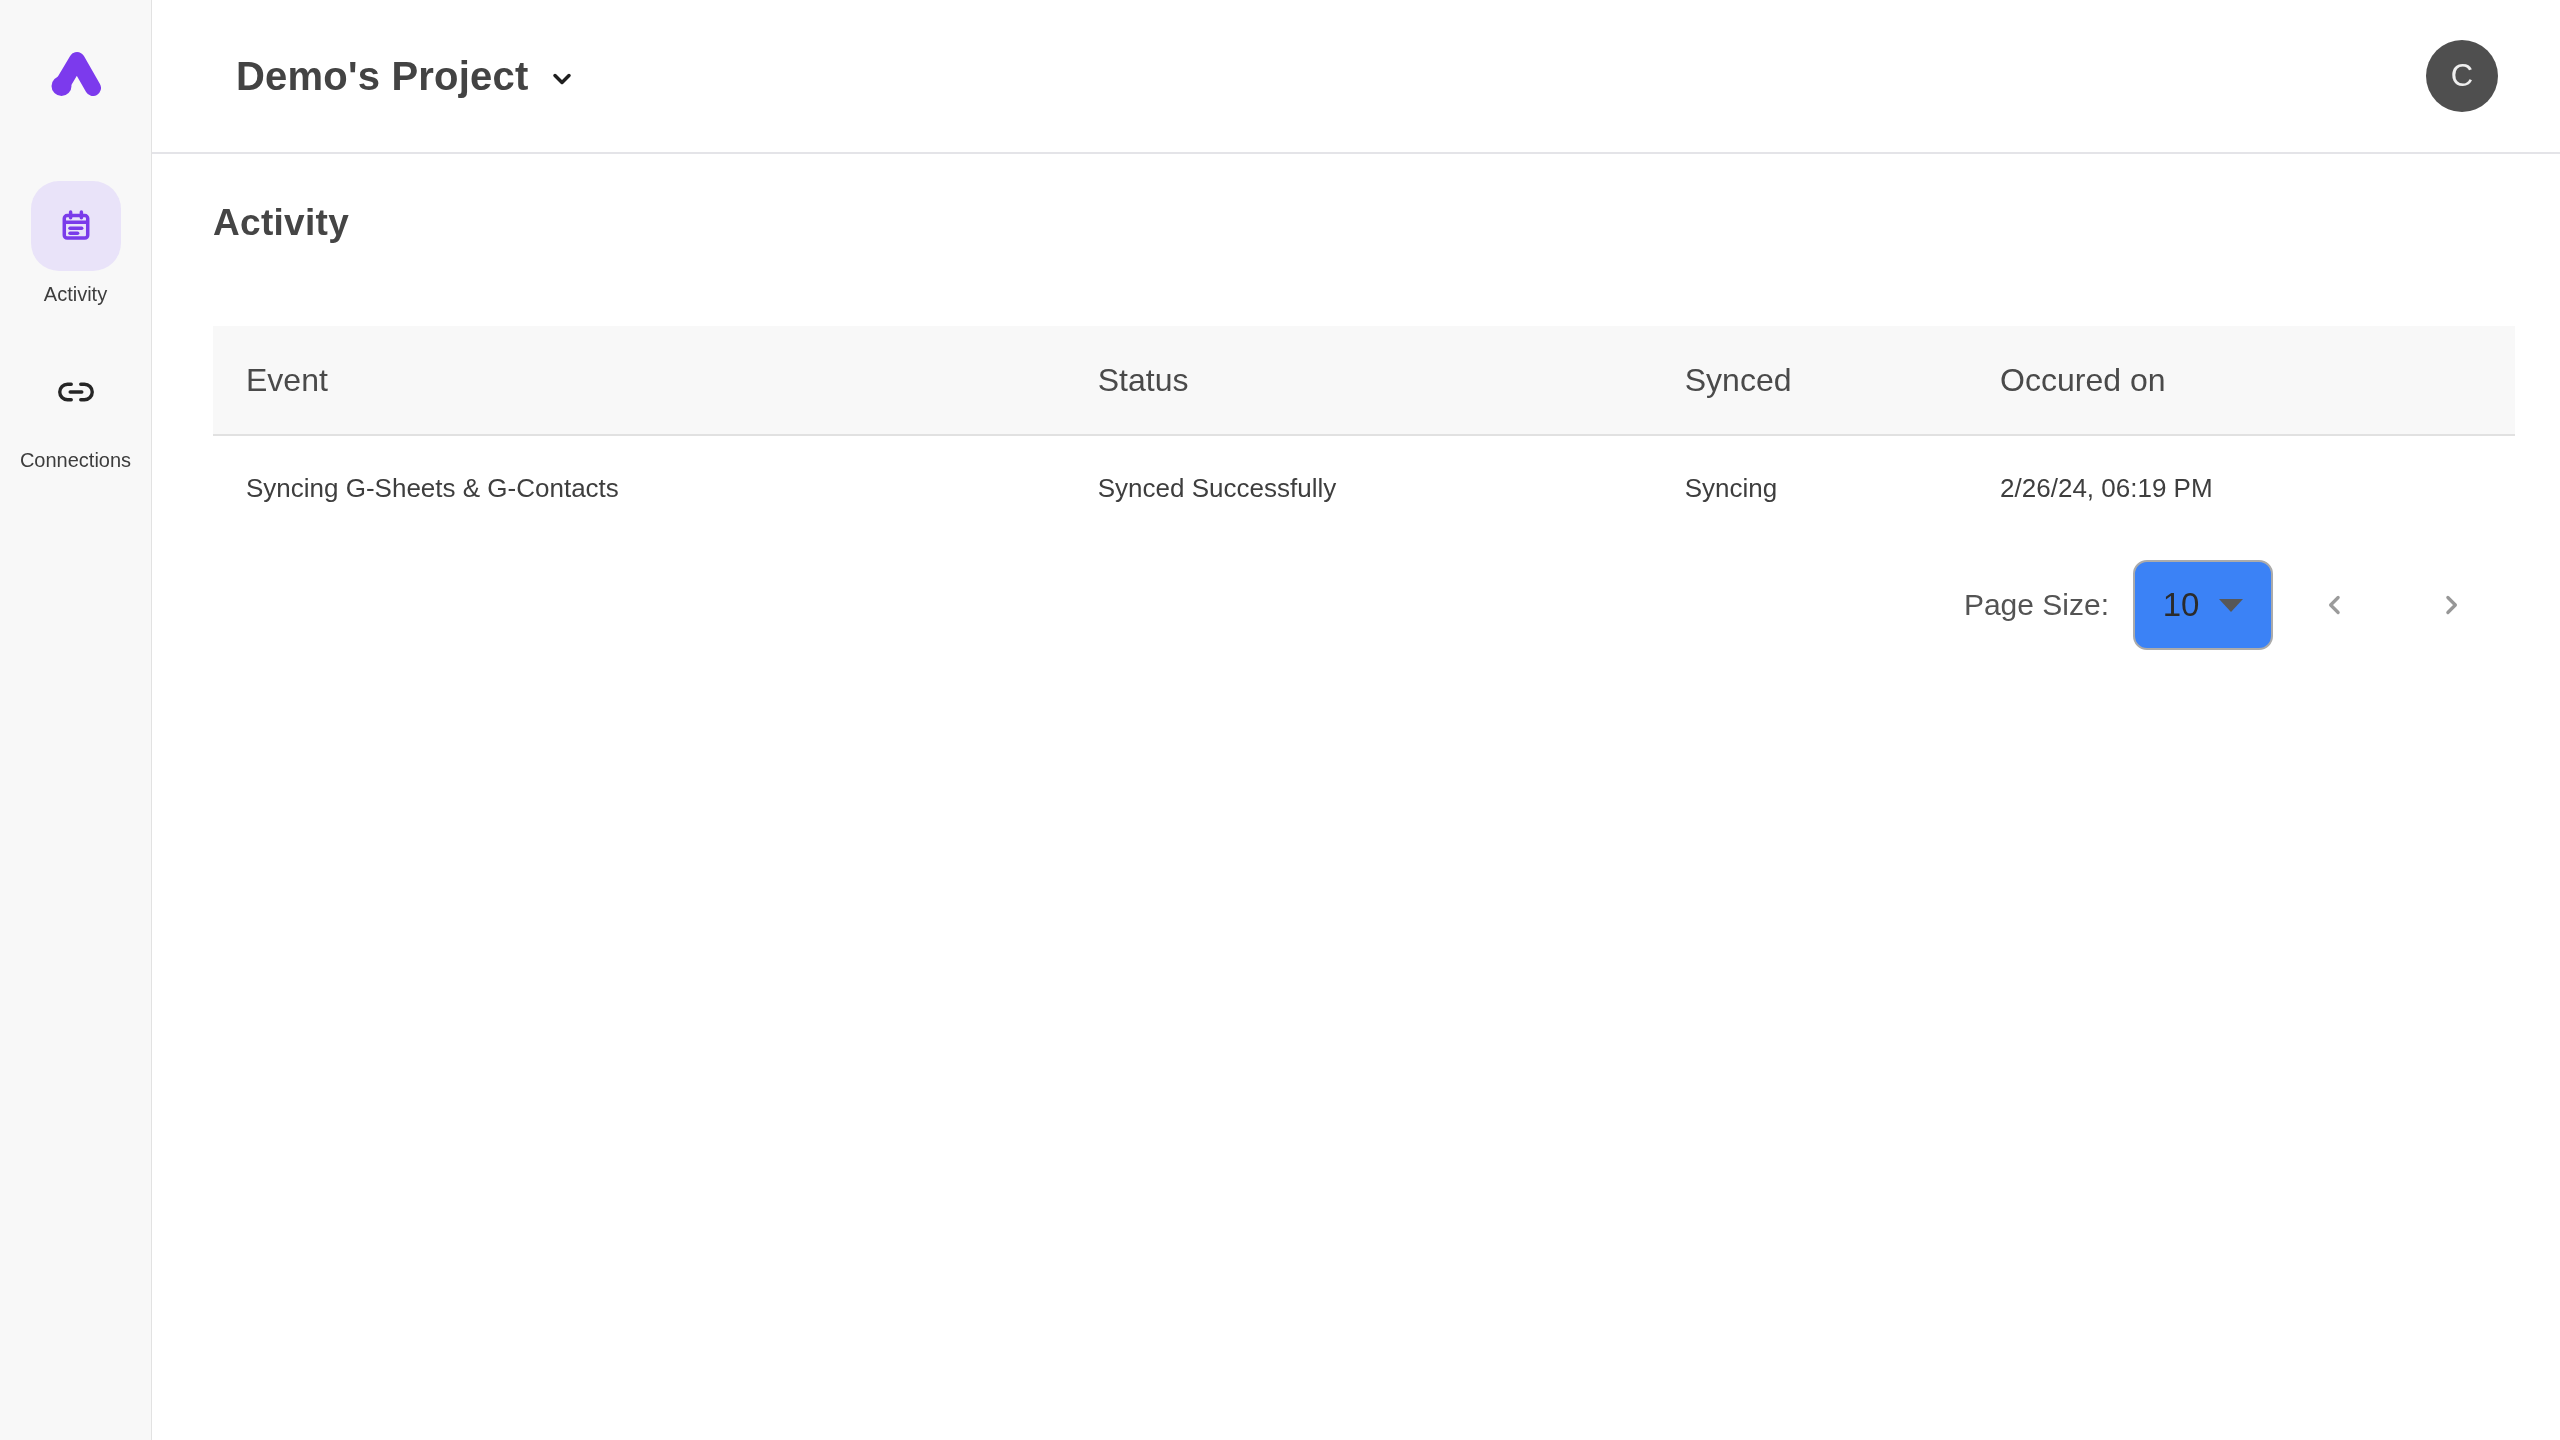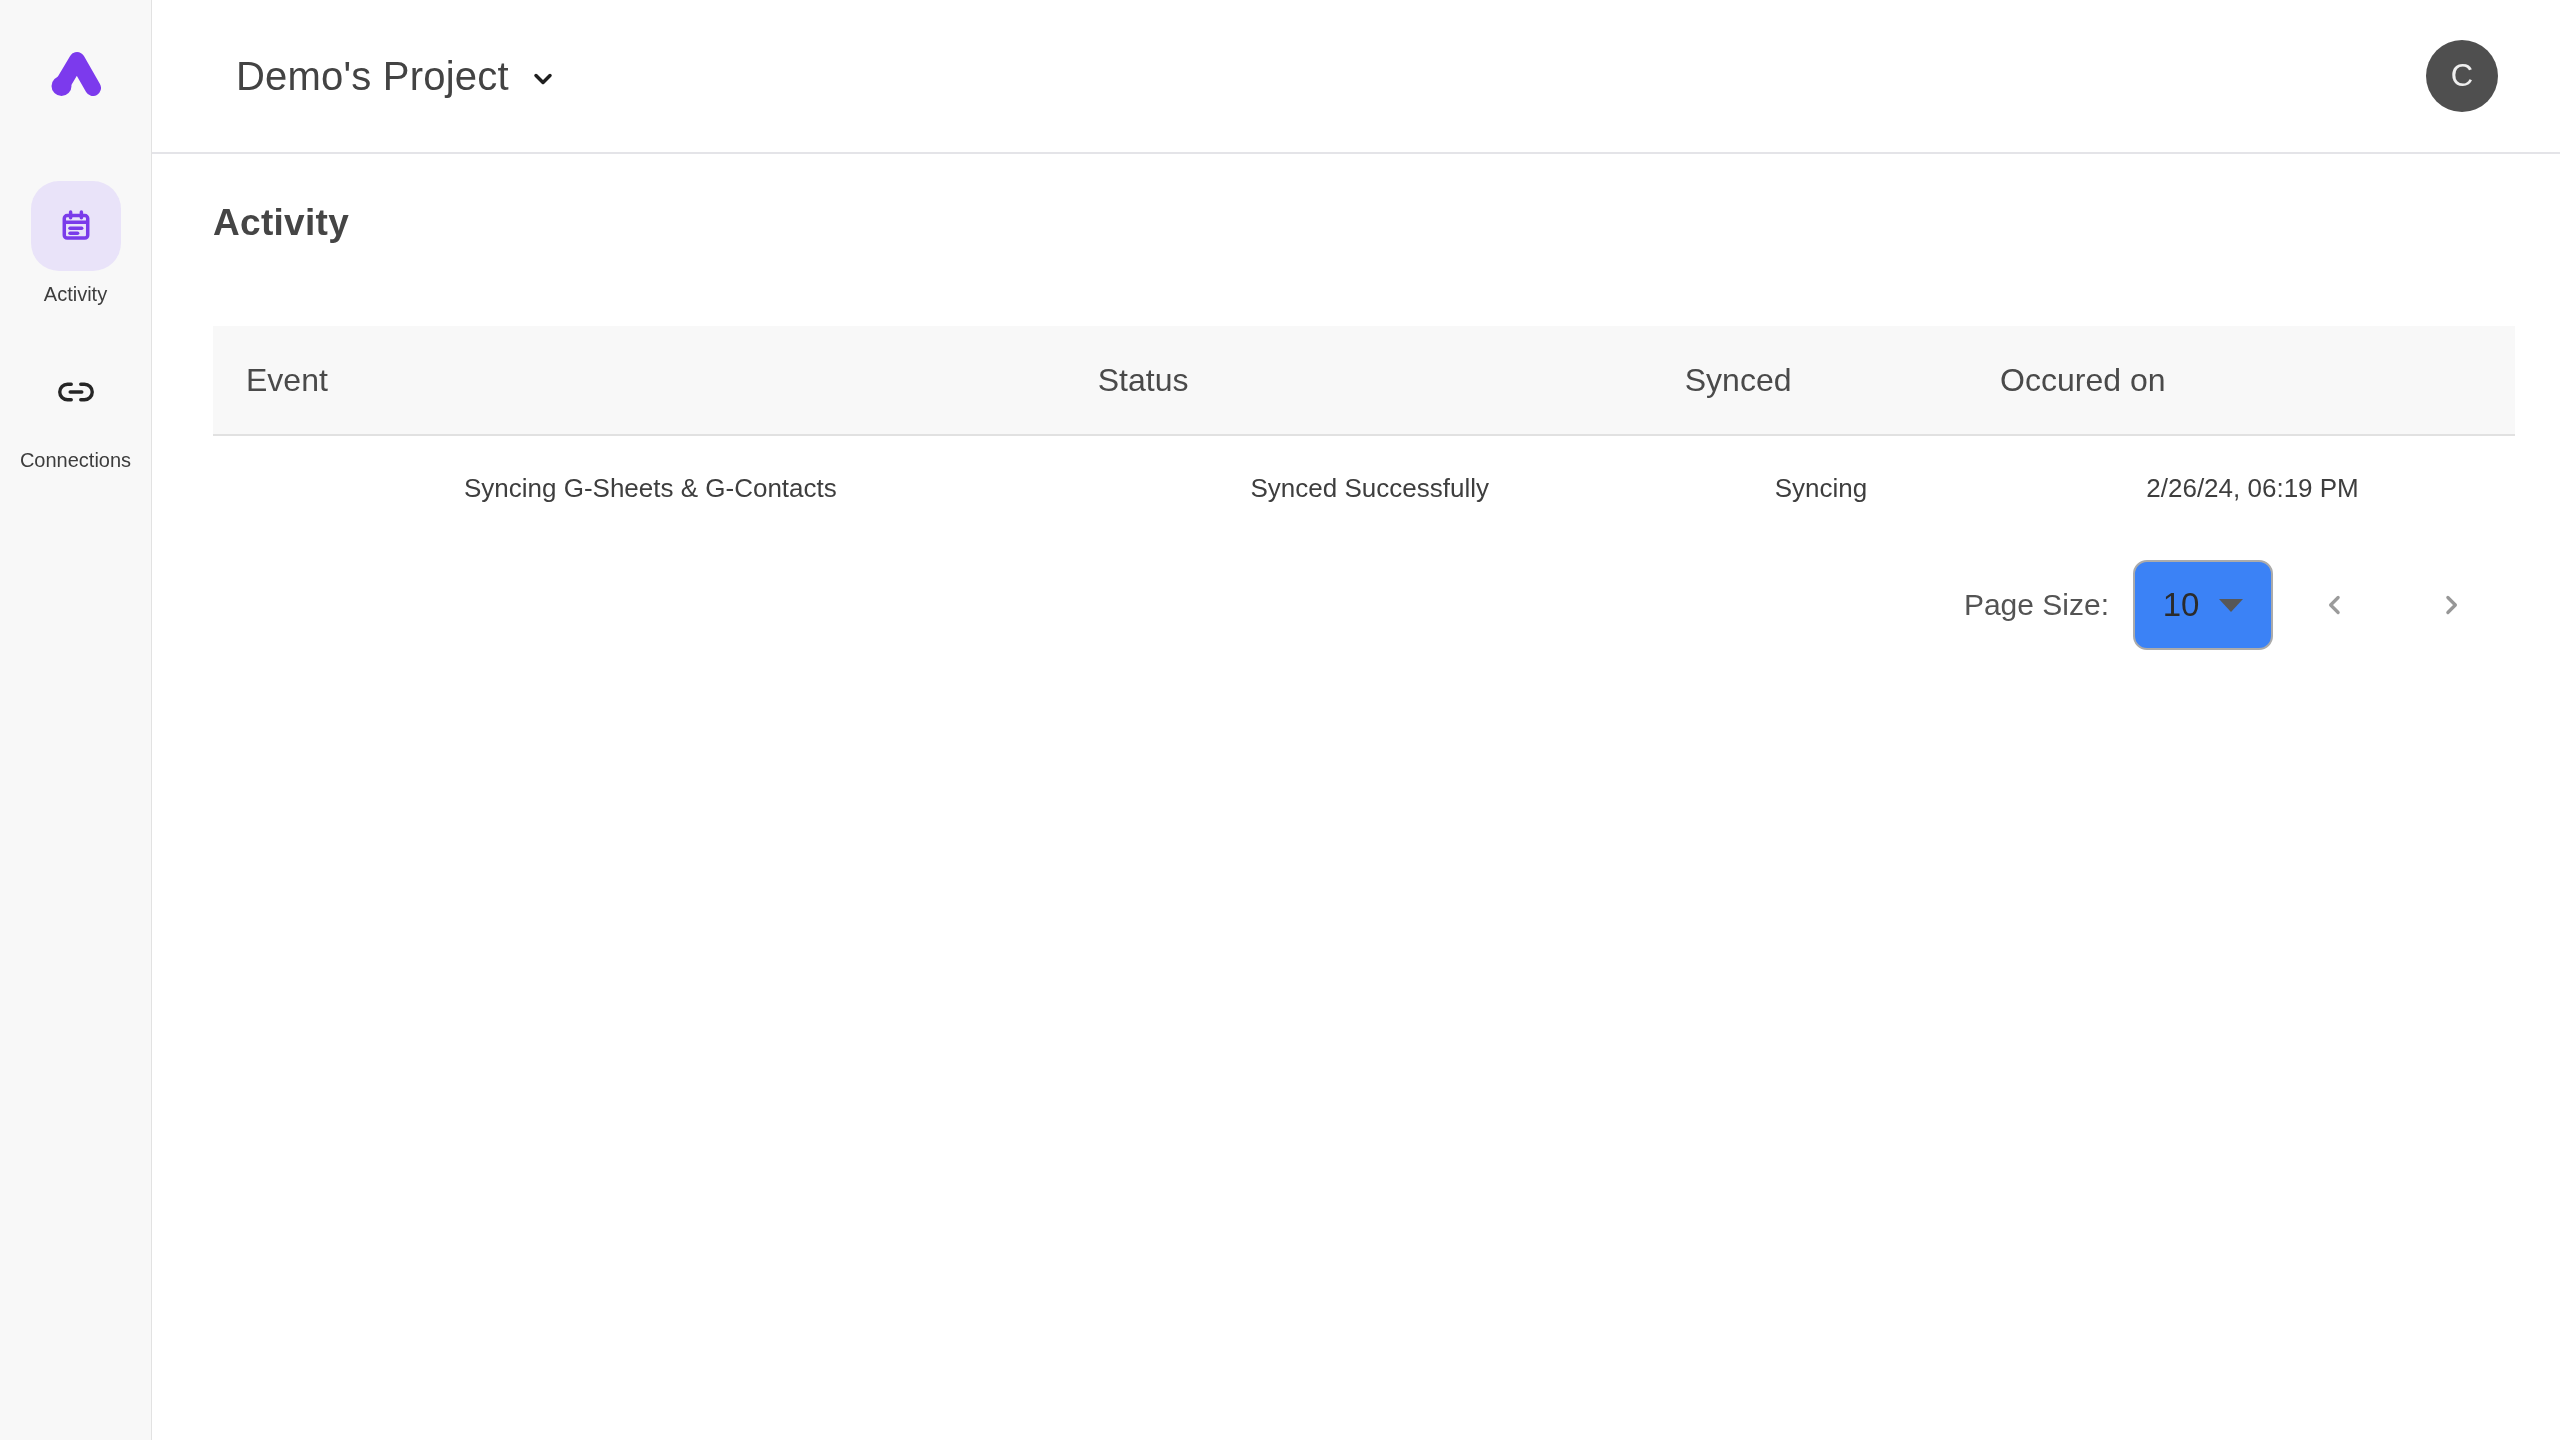--- a/index.html
+++ b/index.html
@@ -25,41 +25,41 @@
   .nav-label{margin-top:12px;font-size:20px;color:#3d3d3d;line-height:1.1;}
 
   
   .main{flex:1;display:flex;flex-direction:column;min-width:0;}
   .topbar{
     height:152px;flex-shrink:0;box-sizing:content-box;
     border-bottom:2px solid #e4e4e8;
     display:flex;align-items:center;padding-left:84px;padding-right:62px;
   }
   .project-selector{display:flex;align-items:center;gap:20px;cursor:pointer;background:none;border:none;padding:0;font-family:inherit;}
-  .project-name{font-size:40px;font-weight:400;color:#434343;letter-spacing:0.2px;}
+  .project-name{font-size:40px;font-weight:700;color:#434343;letter-spacing:0.2px;}
   .project-selector svg{width:28px;height:28px;display:block;margin-top:6px;}
   .avatar{
     margin-left:auto;width:72px;height:72px;border-radius:50%;
     background:#4f4f4f;color:#efefef;display:flex;align-items:center;justify-content:center;
     font-size:31px;cursor:pointer;border:none;font-family:inherit;
   }
 
   
   .content{padding:48px 45px 0 61px;}
   .page-title{margin:0;font-size:37px;font-weight:700;color:#454545;letter-spacing:0.3px;}
 
   table.activity{width:100%;border-collapse:collapse;margin-top:82px;table-layout:fixed;}
   table.activity th{
     background:#f8f8f8;height:108px;text-align:left;font-weight:400;
     font-size:32px;color:#4a4a4a;padding:0 10px 0 33px;
     border-bottom:2px solid #e1e1e1;
   }
   table.activity td{
     height:104px;font-size:26px;color:#3e3e3e;padding:0 10px 0 33px;
-    white-space:nowrap;overflow:hidden;text-align:center;
+    white-space:nowrap;overflow:hidden;
   }
 
   
   .pagination{display:flex;align-items:center;justify-content:flex-end;margin-top:20px;padding-right:42px;}
   .page-size-label{font-size:30px;color:#545454;margin-right:24px;}
   .page-size-select{
     width:140px;height:90px;box-sizing:border-box;border:2px solid #ababab;border-radius:14px;
     background:#3b82f6;display:flex;align-items:center;justify-content:center;gap:20px;
     font-size:33px;color:#2b2b2b;cursor:pointer;font-family:inherit;
   }

